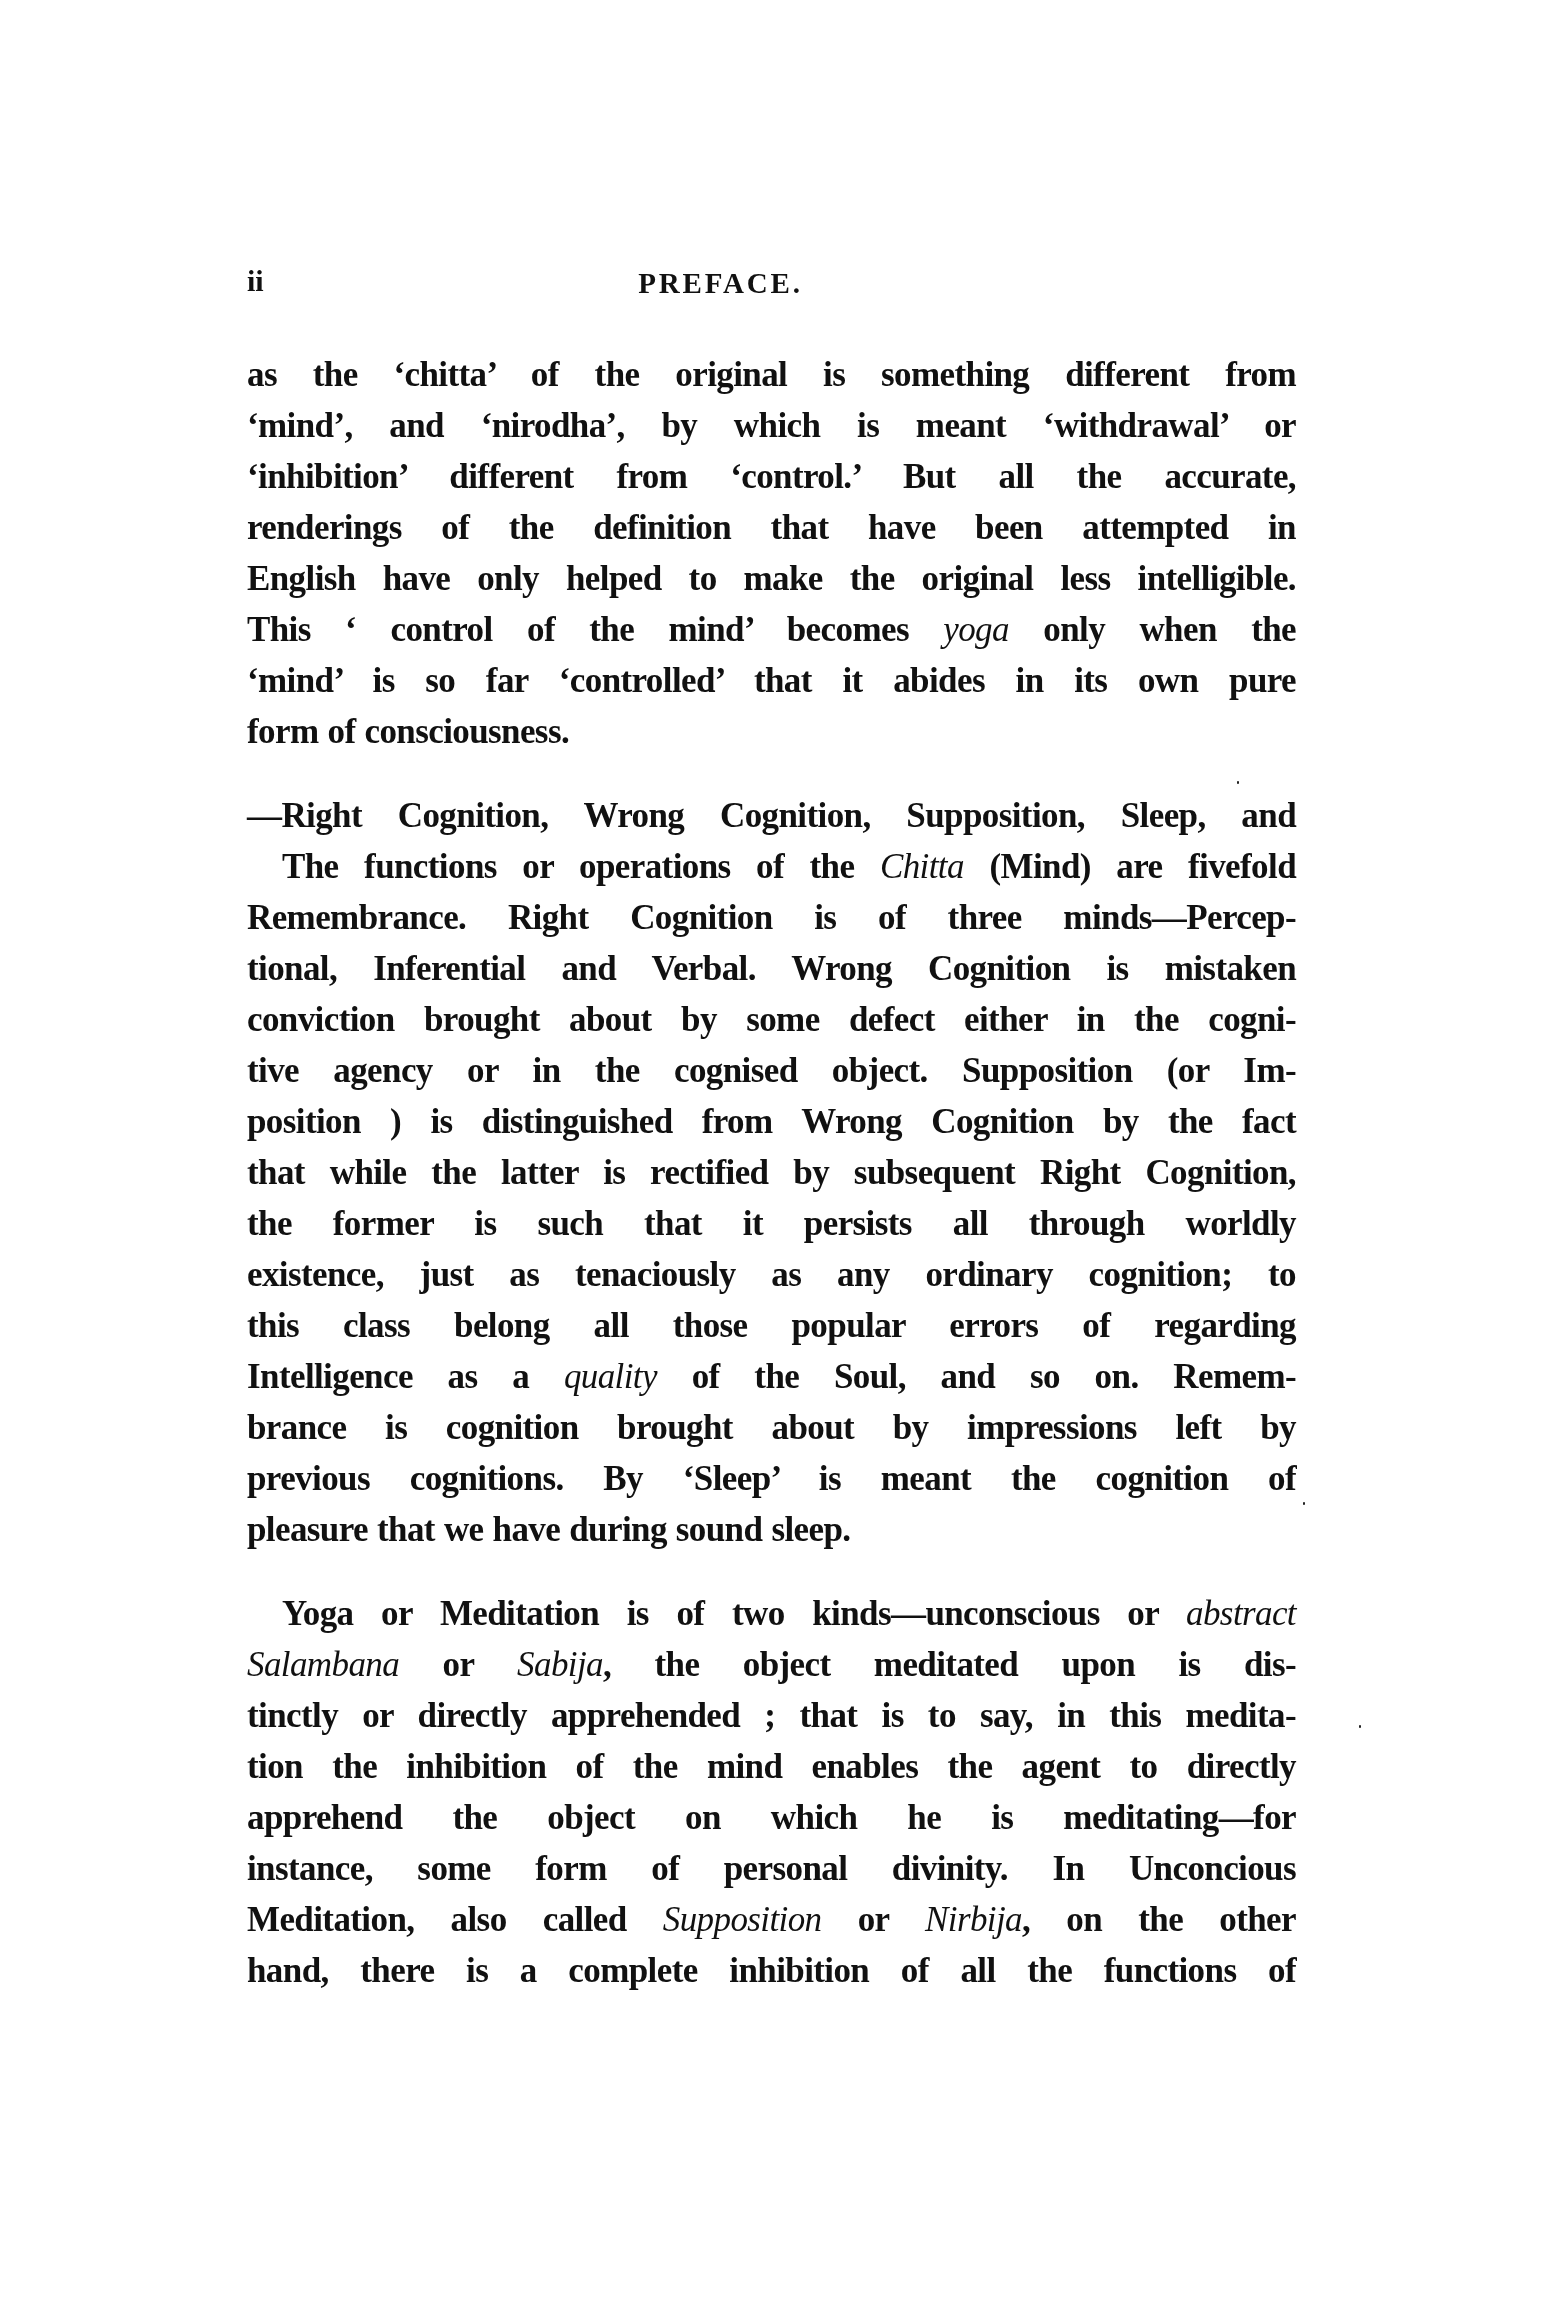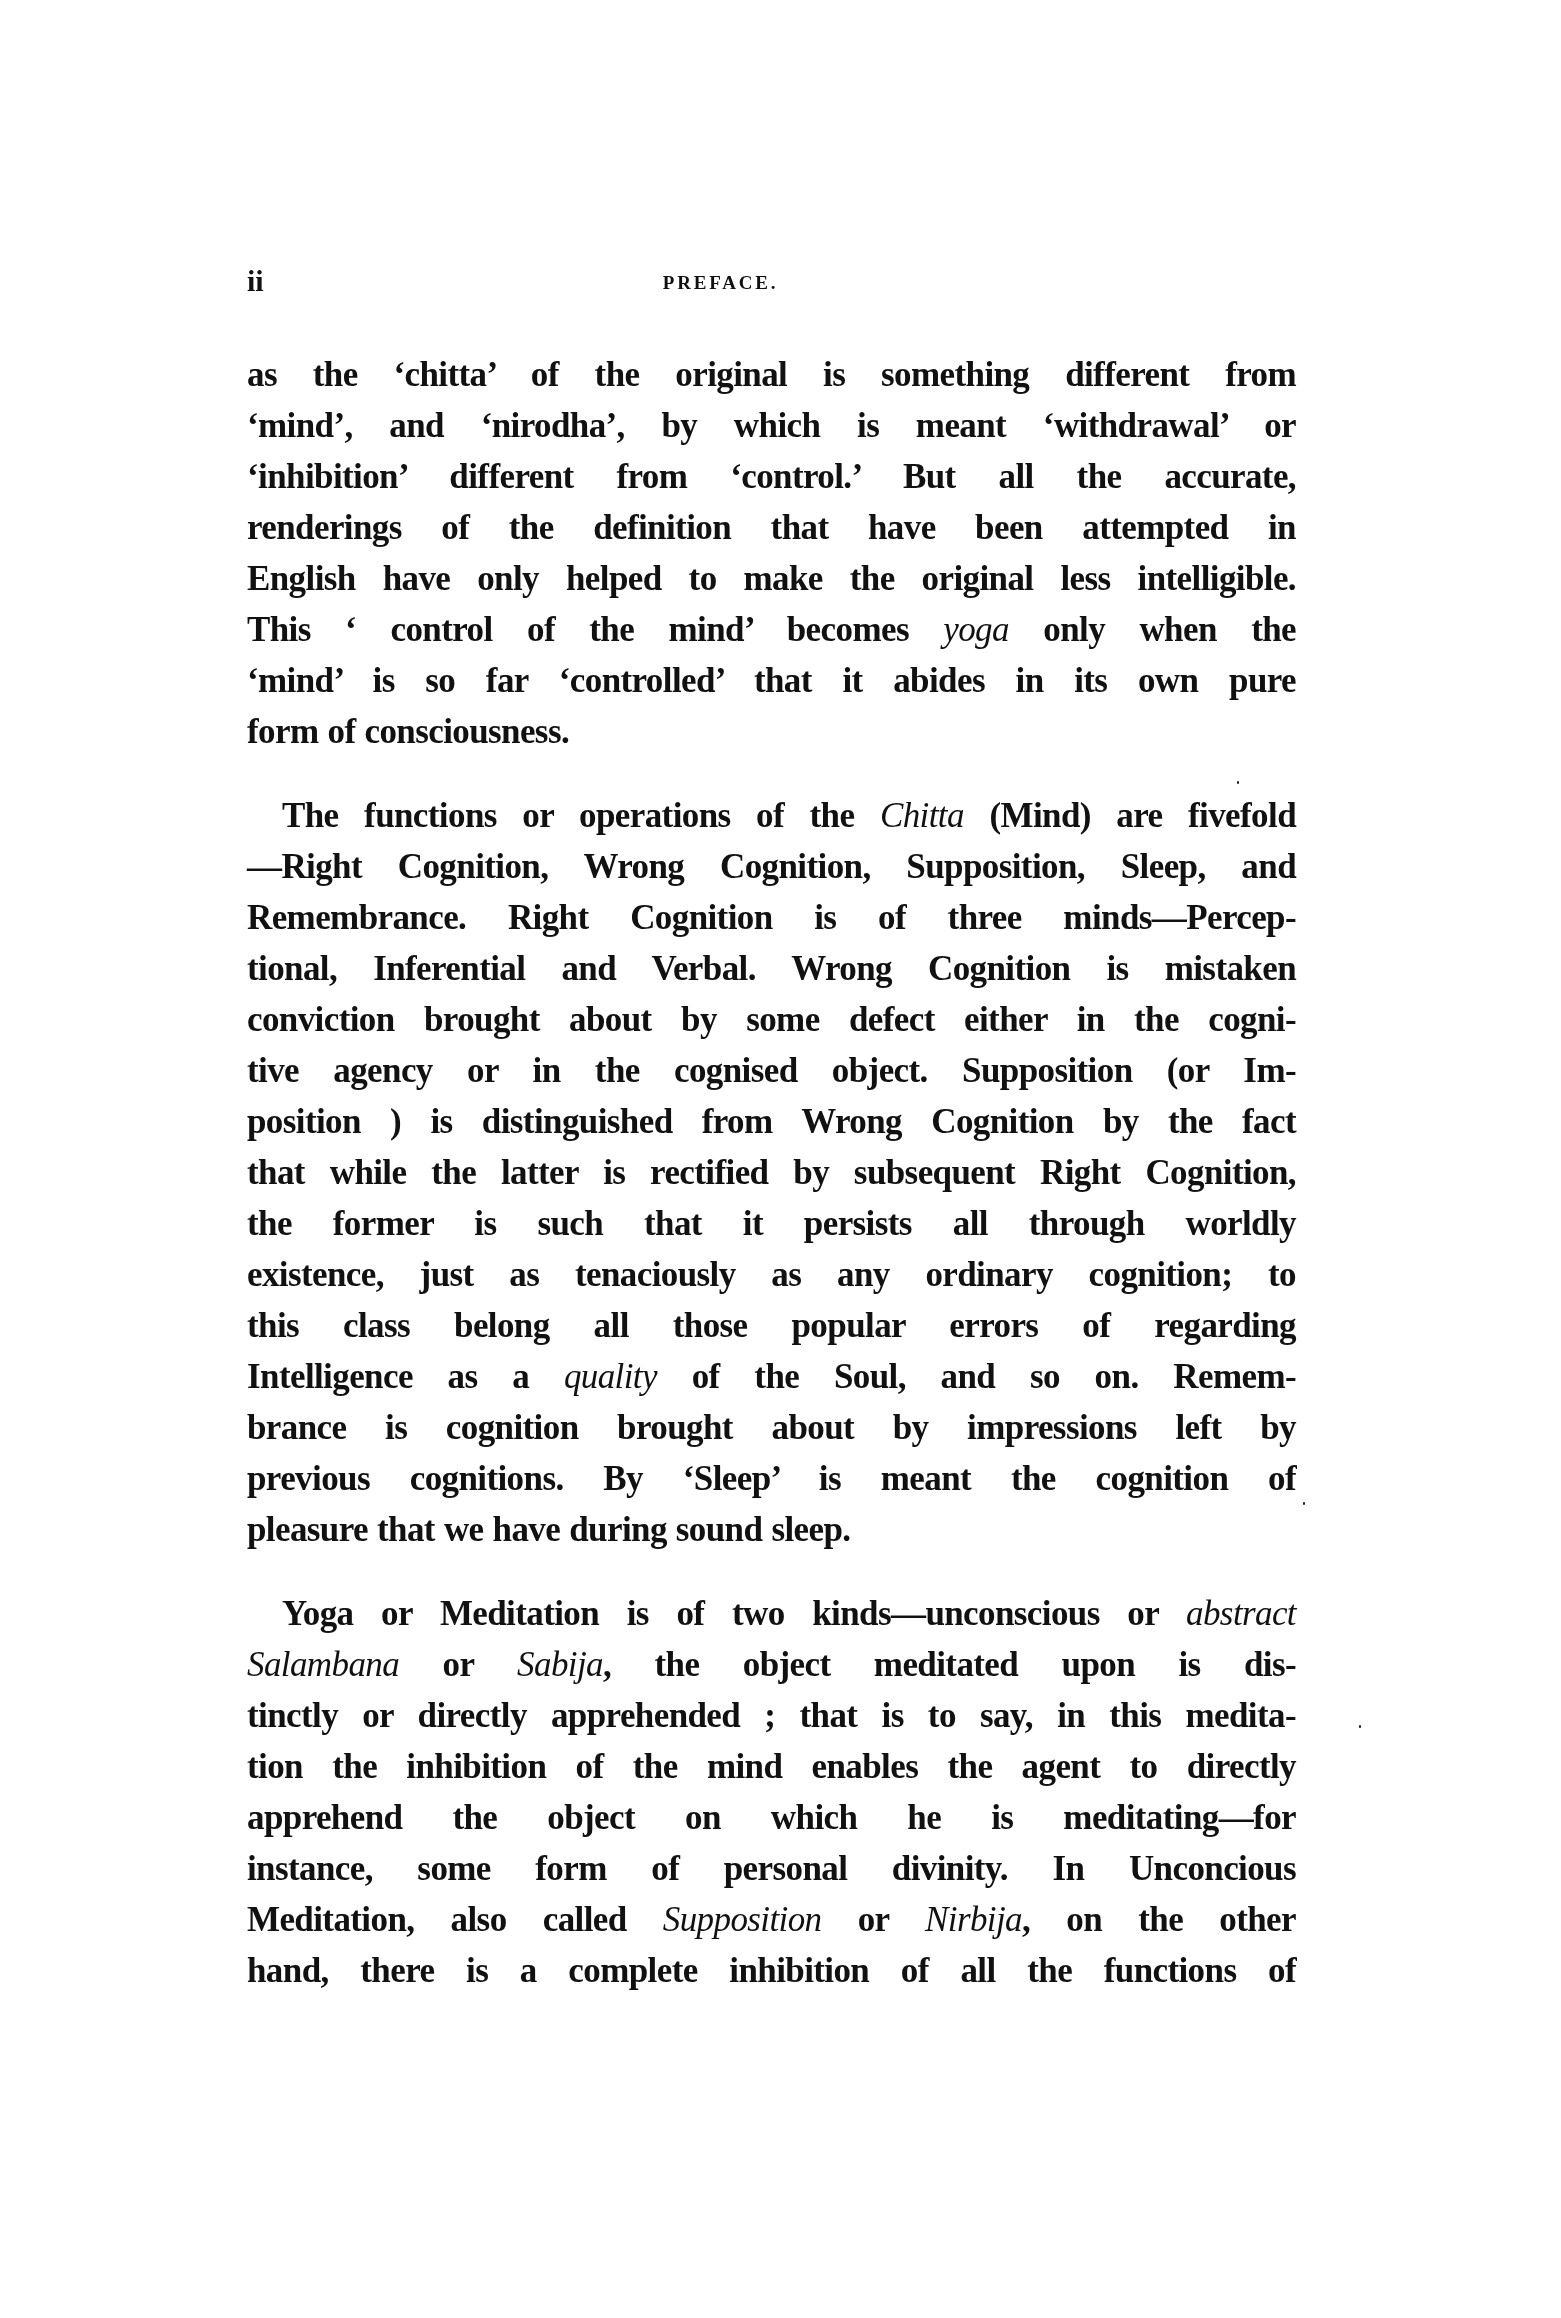--- a/index.html
+++ b/index.html
@@ -37,21 +37,21 @@
       font-size: 30px;
       font-weight: bold;
       line-height: 42px;
     }
     .running-title {
       position: absolute;
       left: 0;
       right: 0;
       top: 1.9px;
       text-align: center;
-      font-size: 19px;
+      font-size: 29px;
       font-weight: bold;
       letter-spacing: 2.8px;
       line-height: 42px;
       transform: translateX(-51px);
     }
     .body-text {
       position: absolute;
       left: 247px;
       top: 349px;
       width: 1049px;
@@ -109,22 +109,22 @@
         <span class="line first"><span>as the ‘chitta’ of the original is something different from</span></span>
         <span class="line"><span>‘mind’, and ‘nirodha’, by which is meant ‘withdrawal’ or</span></span>
         <span class="line"><span>‘inhibition’ different from ‘control.’ But all the accurate,</span></span>
         <span class="line"><span>renderings of the definition that have been attempted in</span></span>
         <span class="line"><span>English have only helped to make the original less intelligible.</span></span>
         <span class="line"><span>This ‘ control of the mind’ becomes </span><em>yoga</em><span> only when the</span></span>
         <span class="line"><span>‘mind’ is so far ‘controlled’ that it abides in its own pure</span></span>
         <span class="line last"><span>form of consciousness.</span></span>
       </p>
       <p class="para indent">
+        <span class="line"><span>—Right Cognition, Wrong Cognition, Supposition, Sleep, and</span></span>
         <span class="line first"><span>The functions or operations of the </span><em>Chitta</em><span> (Mind) are fivefold</span></span>
-        <span class="line"><span>—Right Cognition, Wrong Cognition, Supposition, Sleep, and</span></span>
         <span class="line"><span>Remembrance. Right Cognition is of three minds—Percep-</span></span>
         <span class="line"><span>tional, Inferential and Verbal. Wrong Cognition is mistaken</span></span>
         <span class="line"><span>conviction brought about by some defect either in the cogni-</span></span>
         <span class="line"><span>tive agency or in the cognised object. Supposition (or Im-</span></span>
         <span class="line"><span>position ) is distinguished from Wrong Cognition by the fact</span></span>
         <span class="line"><span>that while the latter is rectified by subsequent Right Cognition,</span></span>
         <span class="line"><span>the former is such that it persists all through worldly</span></span>
         <span class="line"><span>existence, just as tenaciously as any ordinary cognition; to</span></span>
         <span class="line"><span>this class belong all those popular errors of regarding</span></span>
         <span class="line"><span>Intelligence as a </span><em>quality</em><span> of the Soul, and so on. Remem-</span></span>

